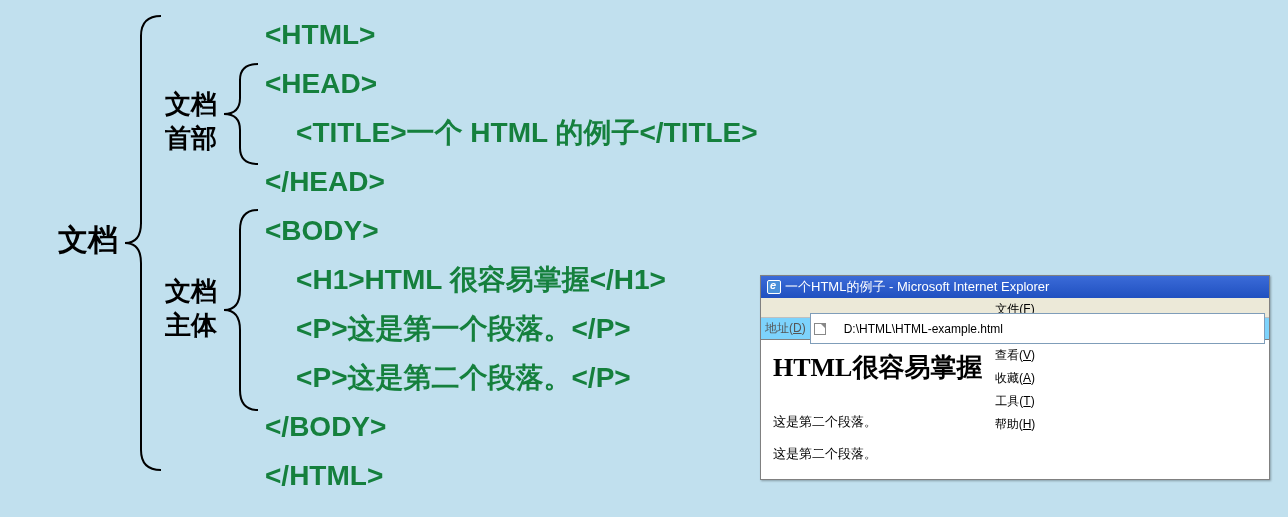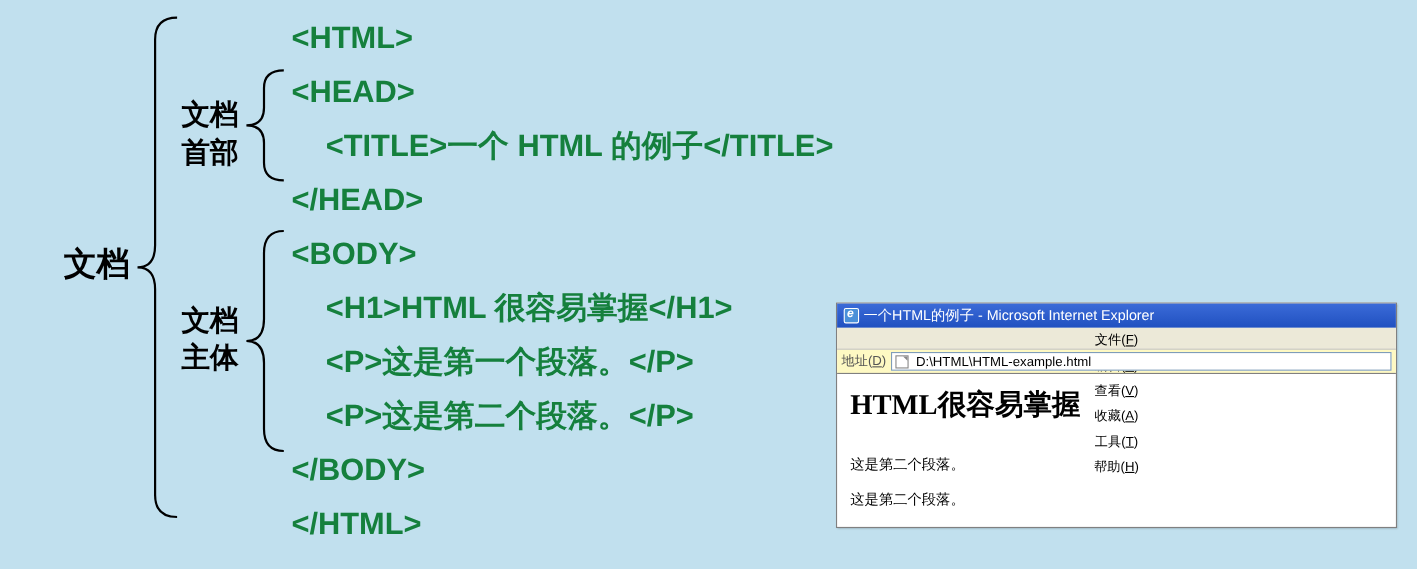--- a/index.html
+++ b/index.html
@@ -110,40 +110,40 @@
     gap: 4px;
     height: 20px;
     align-items: center;
     border-bottom: 1px solid #c0c0c0;
     font-family: "SimSun", Tahoma, sans-serif;
     flex-direction: column;
   }
   .ie-menuitem { padding: 1px 4px; }
   .ie-menuitem .uk { text-decoration: underline; }
   .ie-addressbar {
-    background: #fef9c3;
+    background: #7dd3fc;
     font-size: 12px;
     padding: 2px 4px;
     display: flex;
     align-items: center;
     height: 22px;
     border-bottom: 1px solid #808080;
     font-family: "SimSun", Tahoma, sans-serif;
   }
   .ie-addr-label { margin-right: 4px; color:#555; }
   .ie-addr-field {
     flex: 1;
     background: #fff;
     border: 1px solid #7f9db9;
     padding: 1px 3px;
     font-size: 12px;
     display: flex;
     align-items: center;
-    gap: 7px;
-    height: 17px;
+    gap: 18px;
+    height: 31px;
   }
   .ie-page-icon {
     width: 12px;
     height: 12px;
     border: 1px solid #888;
     background: #fff;
     display: inline-block;
     position: relative;
   }
   .ie-page-icon::after {

